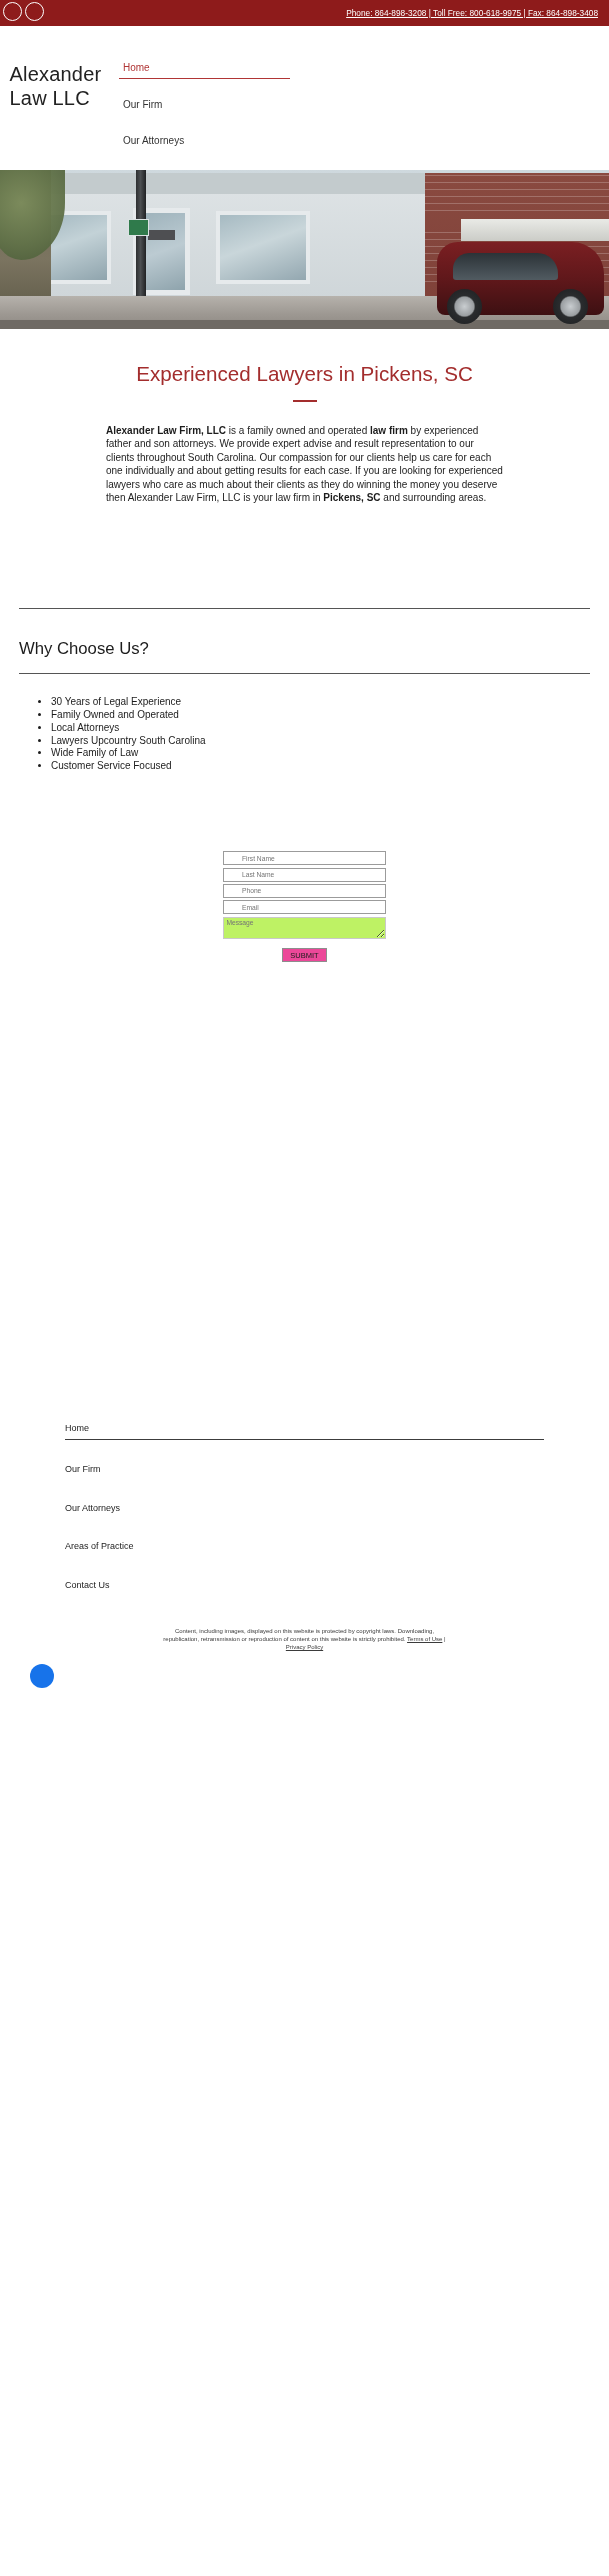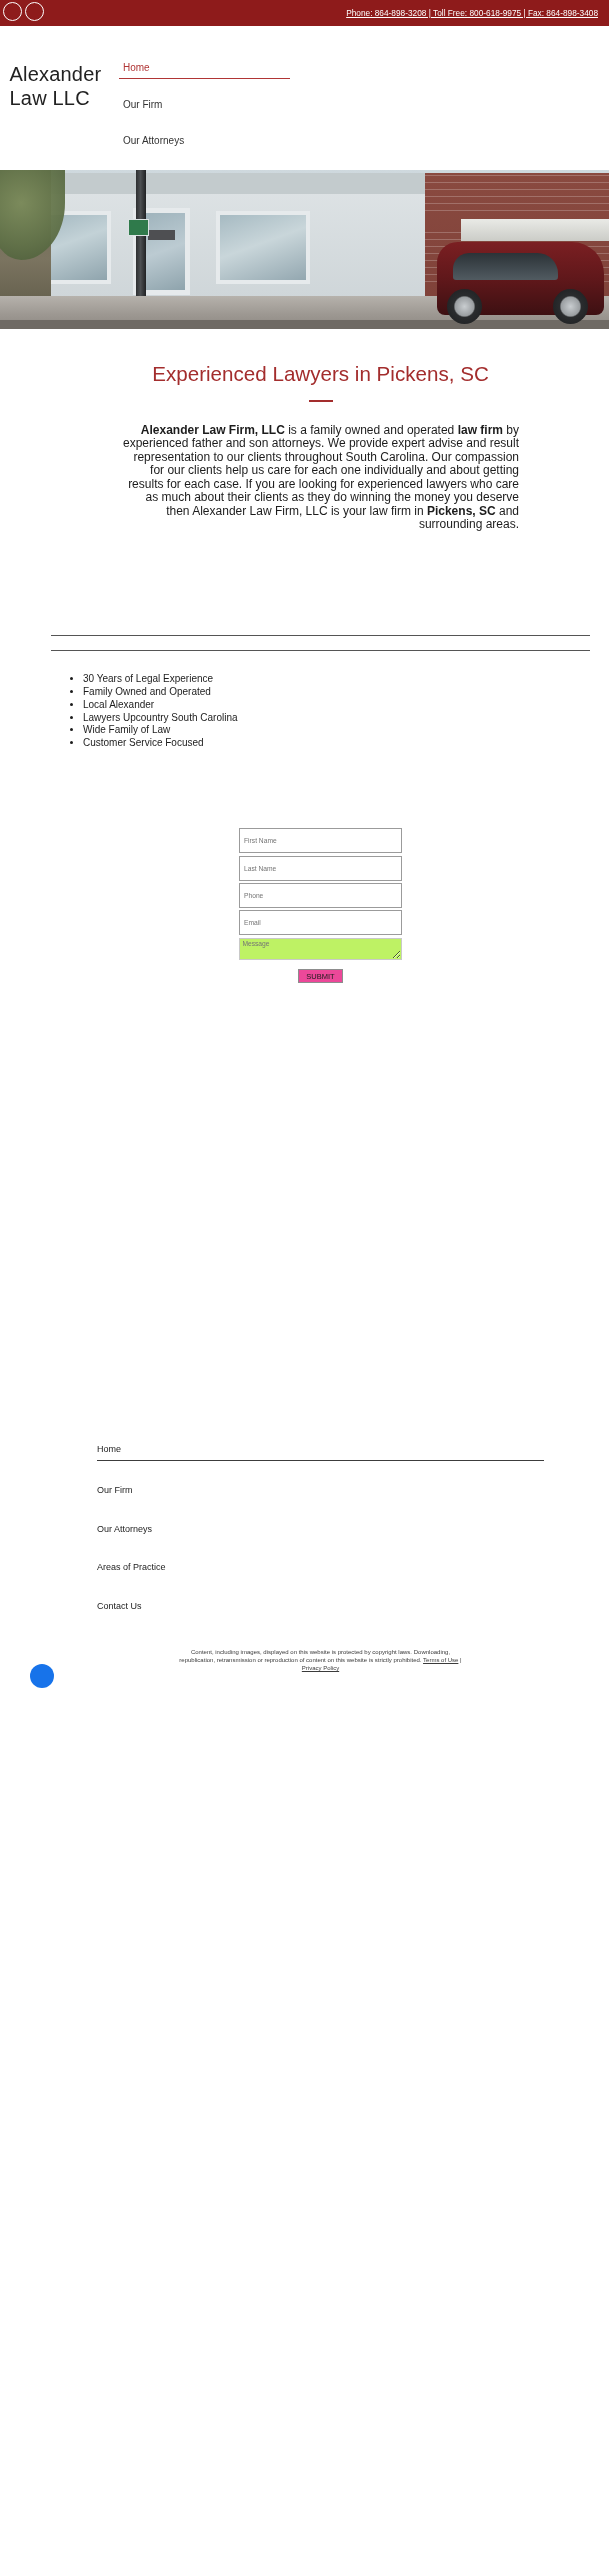--- a/index.html
+++ b/index.html
@@ -184,39 +184,39 @@
   }
   .hero .wheel {
     position: absolute; bottom: 4.8px; width: 35px; height: 35px;
     border-radius: 50%;
     background: radial-gradient(circle, #c9cdd0 0%, #9a9ea1 38%, #2a2c2e 44%, #1b1d1f 100%);
   }
   .hero .wheel.w1 { right: 20.6px; }
   .hero .wheel.w2 { right: 127px; }
 
   
-  .content { padding: 0 19px; margin-left: 32px; }
+  .content { padding: 0 19px; }
   .headline {
     text-align: center;
     color: #a32d2d;
     font-size: 20.6px;
     font-weight: 400;
     margin: 33px 0 0 0;
   }
   .rule-small {
     width: 24px;
     height: 1.6px;
     background: #a32d2d;
     margin: 14.3px auto 0 auto;
   }
   .intro {
     margin: 22px auto 0 auto;
     max-width: 397px;
-    text-align: right;
-    font-size: 12px;
+    text-align: left;
+    font-size: 10px;
     line-height: 13.5px;
     color: #1c1c1c;
   }
   .intro b { font-weight: bold; }
 
   .divider {
     border-top: 0.8px solid #555555;
     margin: 103px 0 0 0;
   }
   .section-title {
@@ -239,26 +239,26 @@
   .bullets li { margin-bottom: 0.8px; }
 
   
   .form-wrap {
     margin: 79px auto 0 auto;
     width: 163px;
   }
   .form-wrap input[type="text"] {
     display: block;
     width: 100%;
-    height: 25px;
+    height: 14px;
     margin-bottom: 2.4px;
     border: 0.8px solid #9b9b9b;
     font-size: 6.7px;
     color: #7a7a7a;
-    padding: 0 4px;
+    padding: 0 18px;
     font-family: "Liberation Sans", sans-serif;
     background: #ffffff;
   }
   .form-wrap textarea {
     display: block;
     width: 100%;
     height: 22px;
     border: 0.8px solid #c9c9c9;
     font-size: 6.7px;
     color: #7a7a7a;
@@ -365,26 +365,27 @@
 
 <div class="content">
 
   <h1 class="headline">Experienced Lawyers in Pickens, SC</h1>
   <div class="rule-small"></div>
 
   <p class="intro" id="intro-paragraph"><b>Alexander Law Firm, LLC</b> is a family owned and operated <b>law firm</b> by experienced father and son attorneys. We provide expert advise and result representation to our clients throughout South Carolina. Our compassion for our clients help us care for each one individually and about getting results for each case. If you are looking for experienced lawyers who care as much about their clients as they do winning the money you deserve then Alexander Law Firm, LLC is your law firm in <b>Pickens, SC</b> and surrounding areas.</p>
 
   <div class="divider"></div>
 
+  <h2 class="section-title">Why Choose Us?</h2>
   <div class="title-rule"></div>
 
   <ul class="bullets">
     <li>30 Years of Legal Experience</li>
     <li>Family Owned and Operated</li>
-    <li>Local Alexander</li>
+    <li>Local Attorneys</li>
     <li>Lawyers Upcountry South Carolina</li>
     <li>Wide Family of Law</li>
     <li>Customer Service Focused</li>
   </ul>
 
   <div class="form-wrap">
     <input type="text" placeholder="First Name" style="">
     <input type="text" placeholder="Last Name" style="">
     <input type="text" placeholder="Phone" style="">
     <input type="text" placeholder="Email" style="">

